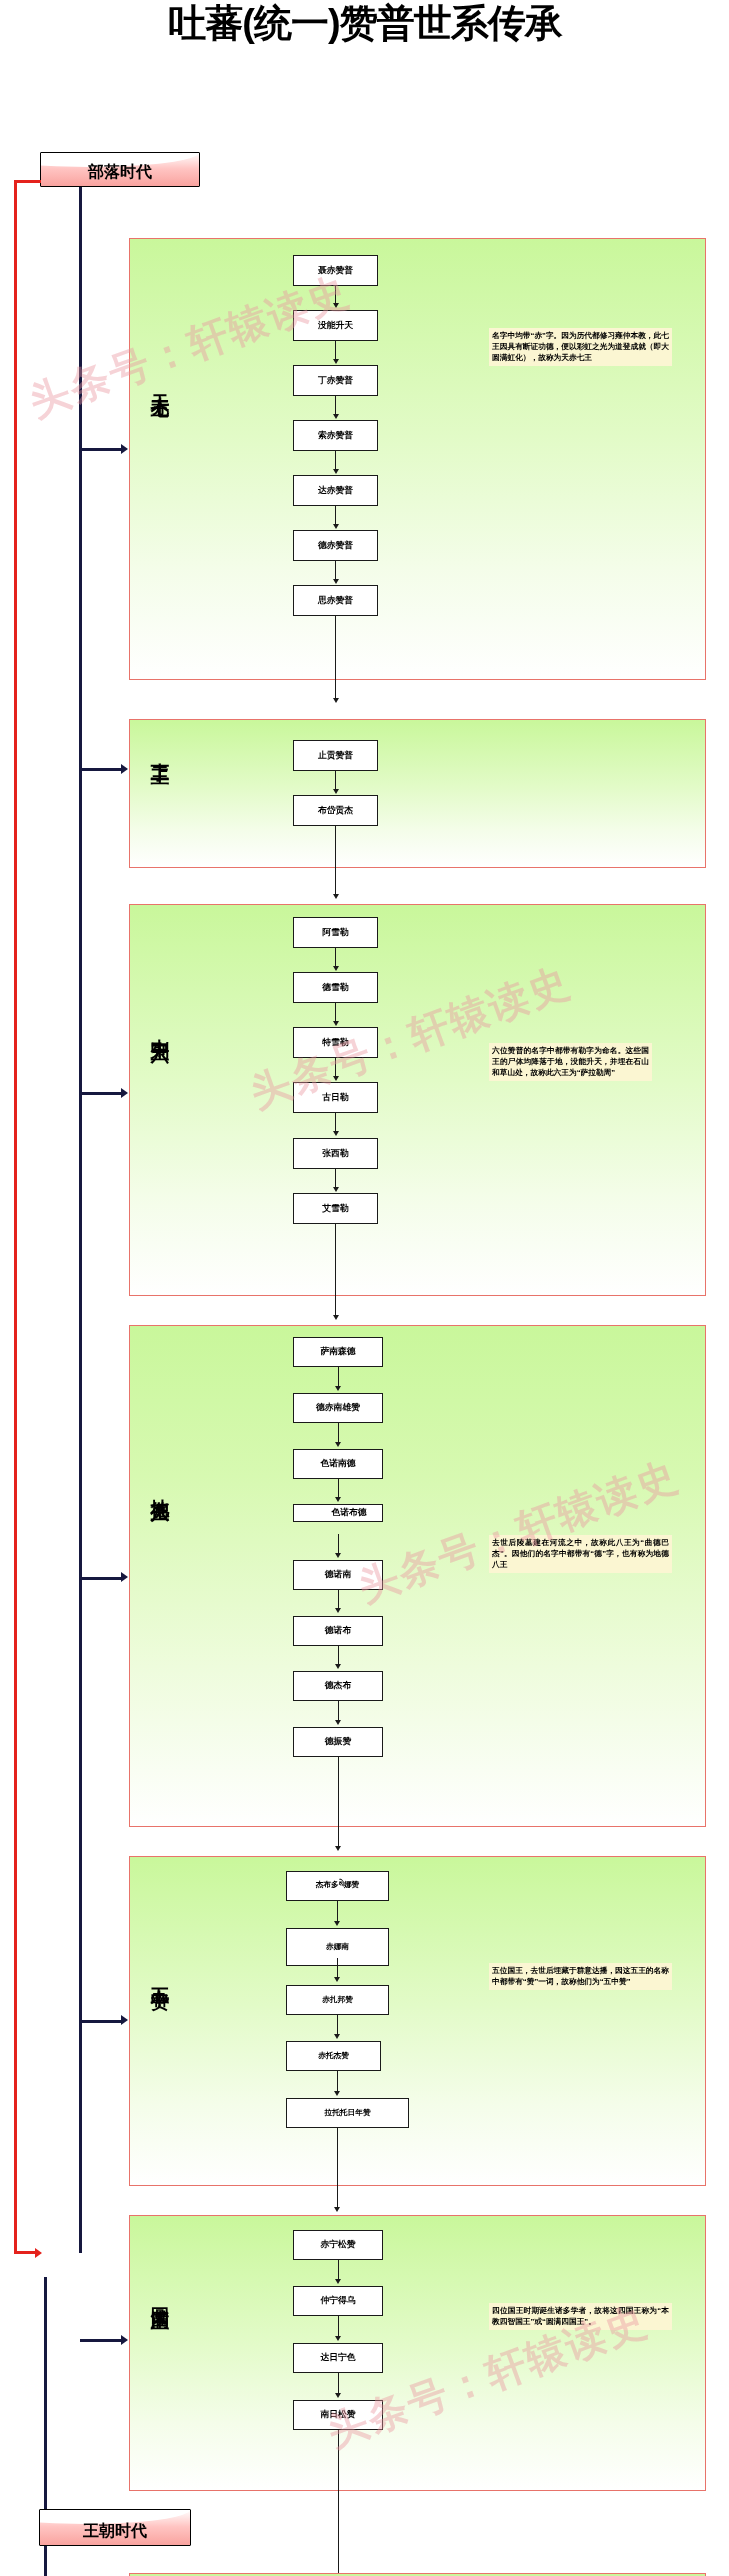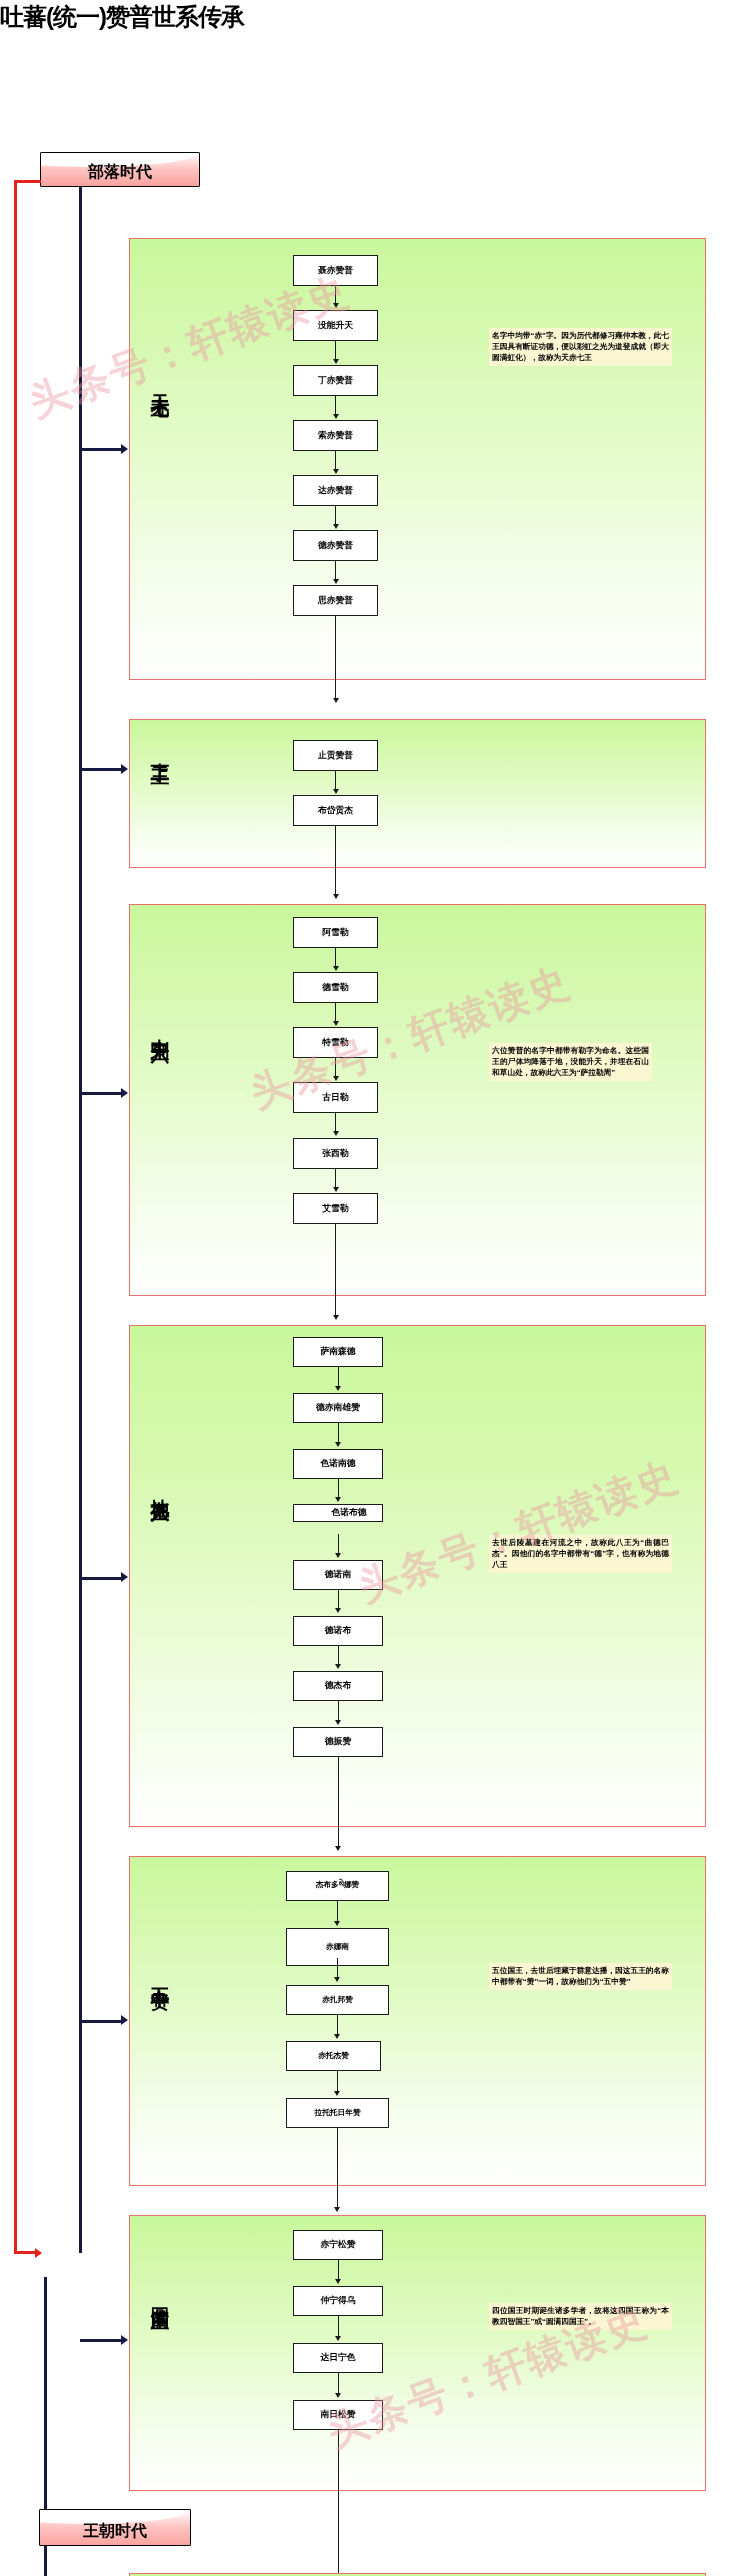--- a/index.html
+++ b/index.html
@@ -10,21 +10,22 @@
     font-family:"Liberation Sans", "DejaVu Sans", sans-serif;
     color:#000;
     position:relative;
     overflow-x:hidden;
   }
   #root { position:relative; width:730px; height:3814px; }
 
   
   .title {
     position:absolute; left:0; top:4.1px; width:730px;
-    font-size:24px; font-weight:bold; letter-spacing:-1px;
+    text-align:center;
+    font-size:38px; font-weight:bold; letter-spacing:-1px;
     line-height:1.05;
   }
   .subtitle {
     position:absolute; left:0; top:92px; width:730px;
     text-align:center;
     font-size:17px; font-weight:bold;
   }
 
   
   .era-banner {
@@ -337,21 +338,21 @@
     </div>
   <div class="conn" style="left:337px;top:2014px;height:20.6px;"></div>
   <div class="conn-head" style="left:334px;top:2034px;"></div>
 
   <div class="node sm" style="left:286px;top:2041px;width:95px;height:30px;">
     <span>赤托杰赞</span>
     </div>
   <div class="conn" style="left:337px;top:2071px;height:20.6px;"></div>
   <div class="conn-head" style="left:334px;top:2091px;"></div>
 
-  <div class="node sm" style="left:286px;top:2098px;width:103px;height:30px;">
+  <div class="node sm" style="left:286px;top:2098px;width:123px;height:30px;">
     <span>拉托托日年赞</span>
     </div>
   <div class="conn" style="left:337px;top:2128px;height:80px;"></div>
   <div class="conn-head" style="left:334px;top:2207px;"></div>
 
   <div class="note" style="left:489px;top:1963px;width:183px;">五位国王，去世后埋藏于群意达播，因这五王的名称中都带有“赞”一词，故称他们为“五中赞”</div>
 
   <div class="group" style="left:129px;top:2215px;width:577px;height:276px;"></div>
   <div class="group-label" style="left:150px;top:2293px;height:98px;">圆满四王</div>
   <div class="arrow-h" style="left:80px;top:2339px;width:41px;"></div>

